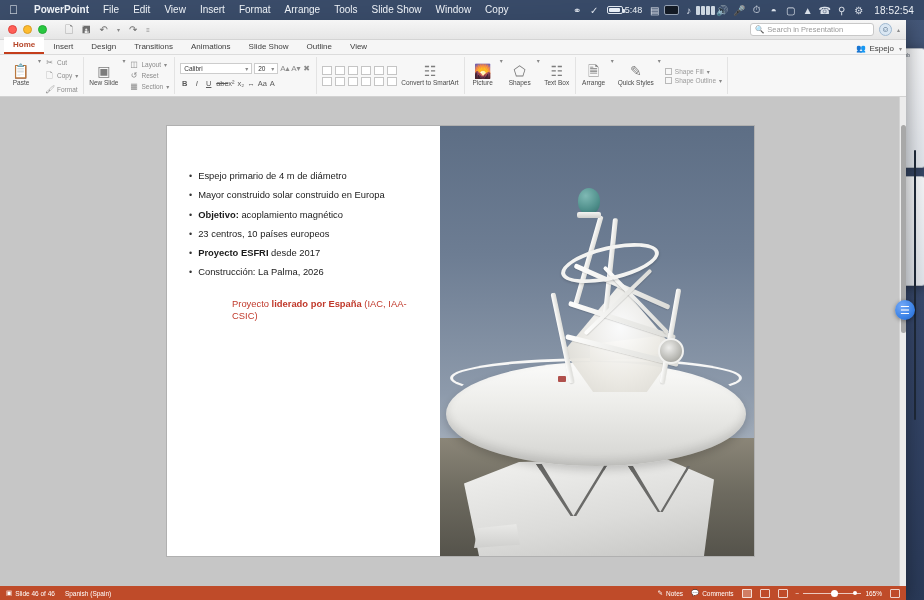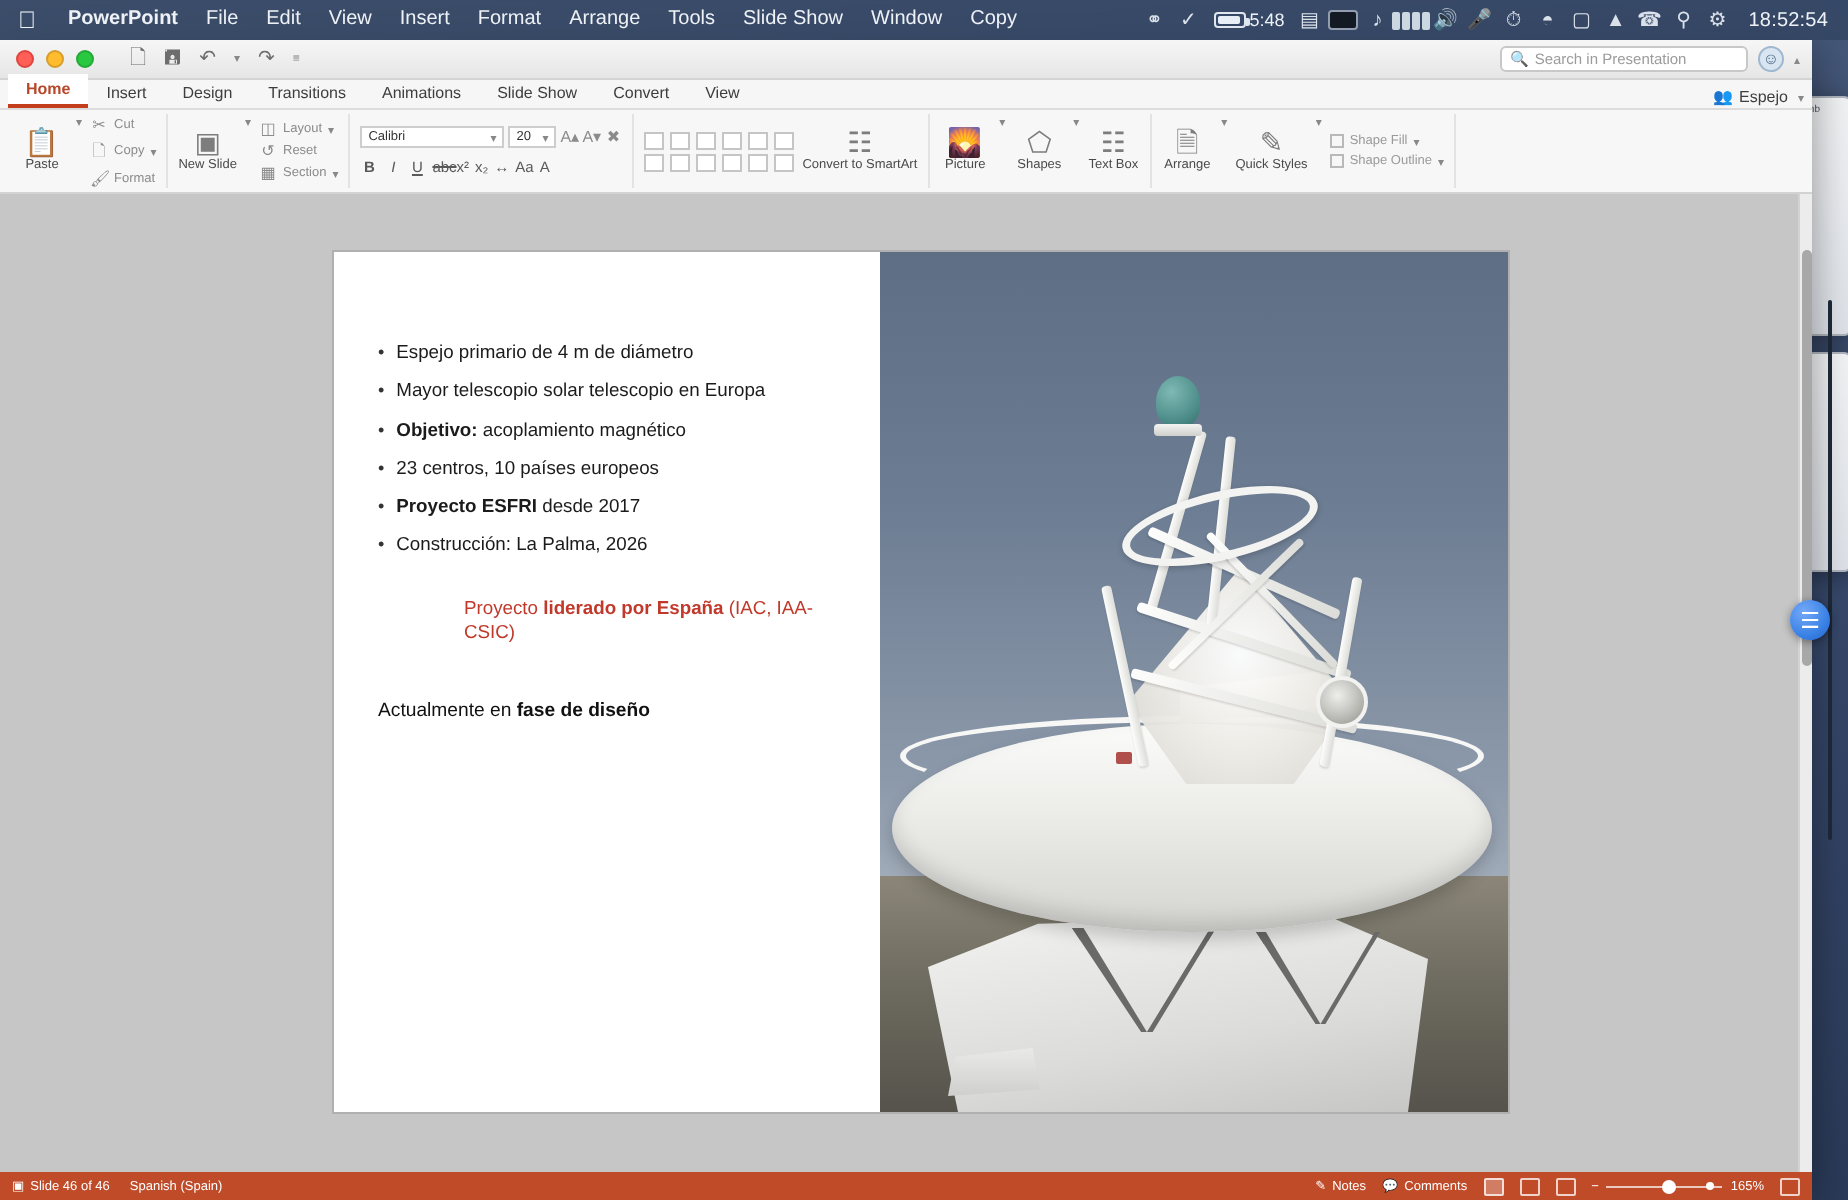--- a/index.html
+++ b/index.html
@@ -397,21 +397,21 @@
       </div>
     </div>
 
     <div class="tabs">
       <span class="tab active">Home</span>
       <span class="tab">Insert</span>
       <span class="tab">Design</span>
       <span class="tab">Transitions</span>
       <span class="tab">Animations</span>
       <span class="tab">Slide Show</span>
-      <span class="tab">Convert</span>
+      <span class="tab">Outline</span>
       <span class="tab">View</span>
       <div class="tabs-right">
         <span class="share-btn">
           <span>👥</span>
           <span>Espejo</span>
         </span>
         <span class="chev">▾</span>
       </div>
     </div>
 
@@ -575,21 +575,21 @@
 
           <div class="slide-left">
 
             <div class="bullets">
               <div class="bullet">
                 <span class="bdot">•</span>
                 <span>Espejo primario de 4 m de diámetro</span>
               </div>
               <div class="bullet">
                 <span class="bdot">•</span>
-                <span>Mayor telescopio solar telescopio en Europa</span>
+                <span>Mayor construido solar construido en Europa</span>
               </div>
               <div class="bullet">
                 <span class="bdot">•</span>
                 <span><b>Objetivo:</b><span> acoplamiento magnético</span></span>
               </div>
               <div class="bullet">
                 <span class="bdot">•</span>
                 <span>23 centros, 10 países europeos</span>
               </div>
               <div class="bullet">
@@ -597,21 +597,20 @@
                 <span><b>Proyecto ESFRI</b><span> desde 2017</span></span>
               </div>
               <div class="bullet">
                 <span class="bdot">•</span>
                 <span>Construcción: La Palma, 2026</span>
               </div>
             </div>
 
             <div class="redline" style="color: rgb(192, 57, 43);"><span>Proyecto </span><b>liderado por España</b><span> (IAC, IAA-CSIC)</span></div>
 
-            <div class="blackline"><span>Actualmente en </span><b>fase de diseño</b></div>
           </div>
 
           <div class="slide-img">
             <div class="sky"></div>
             <div class="ground"></div>
             <div class="base-plinth"></div>
             <div class="step"></div>
             <div class="vleg a"></div>
             <div class="vleg b"></div>
             <div class="ring-inner"></div>

